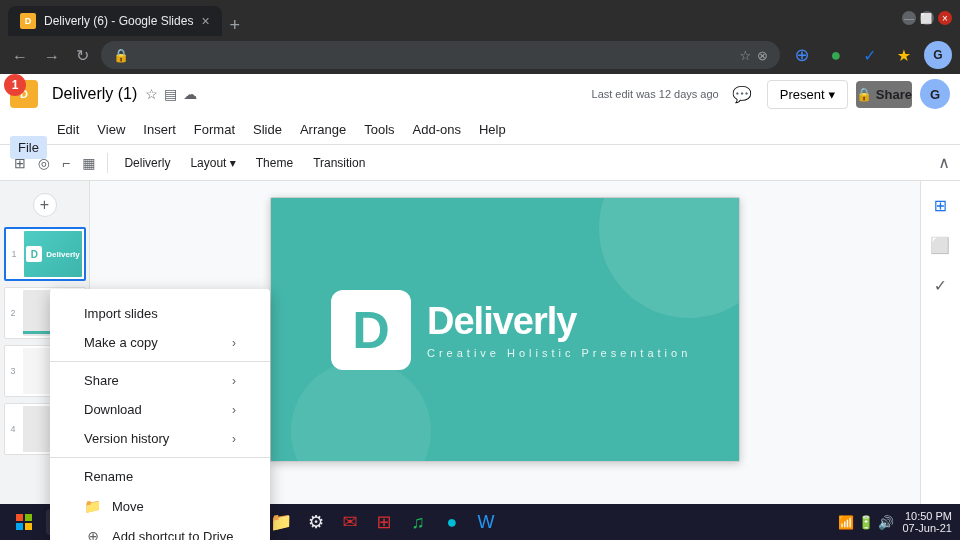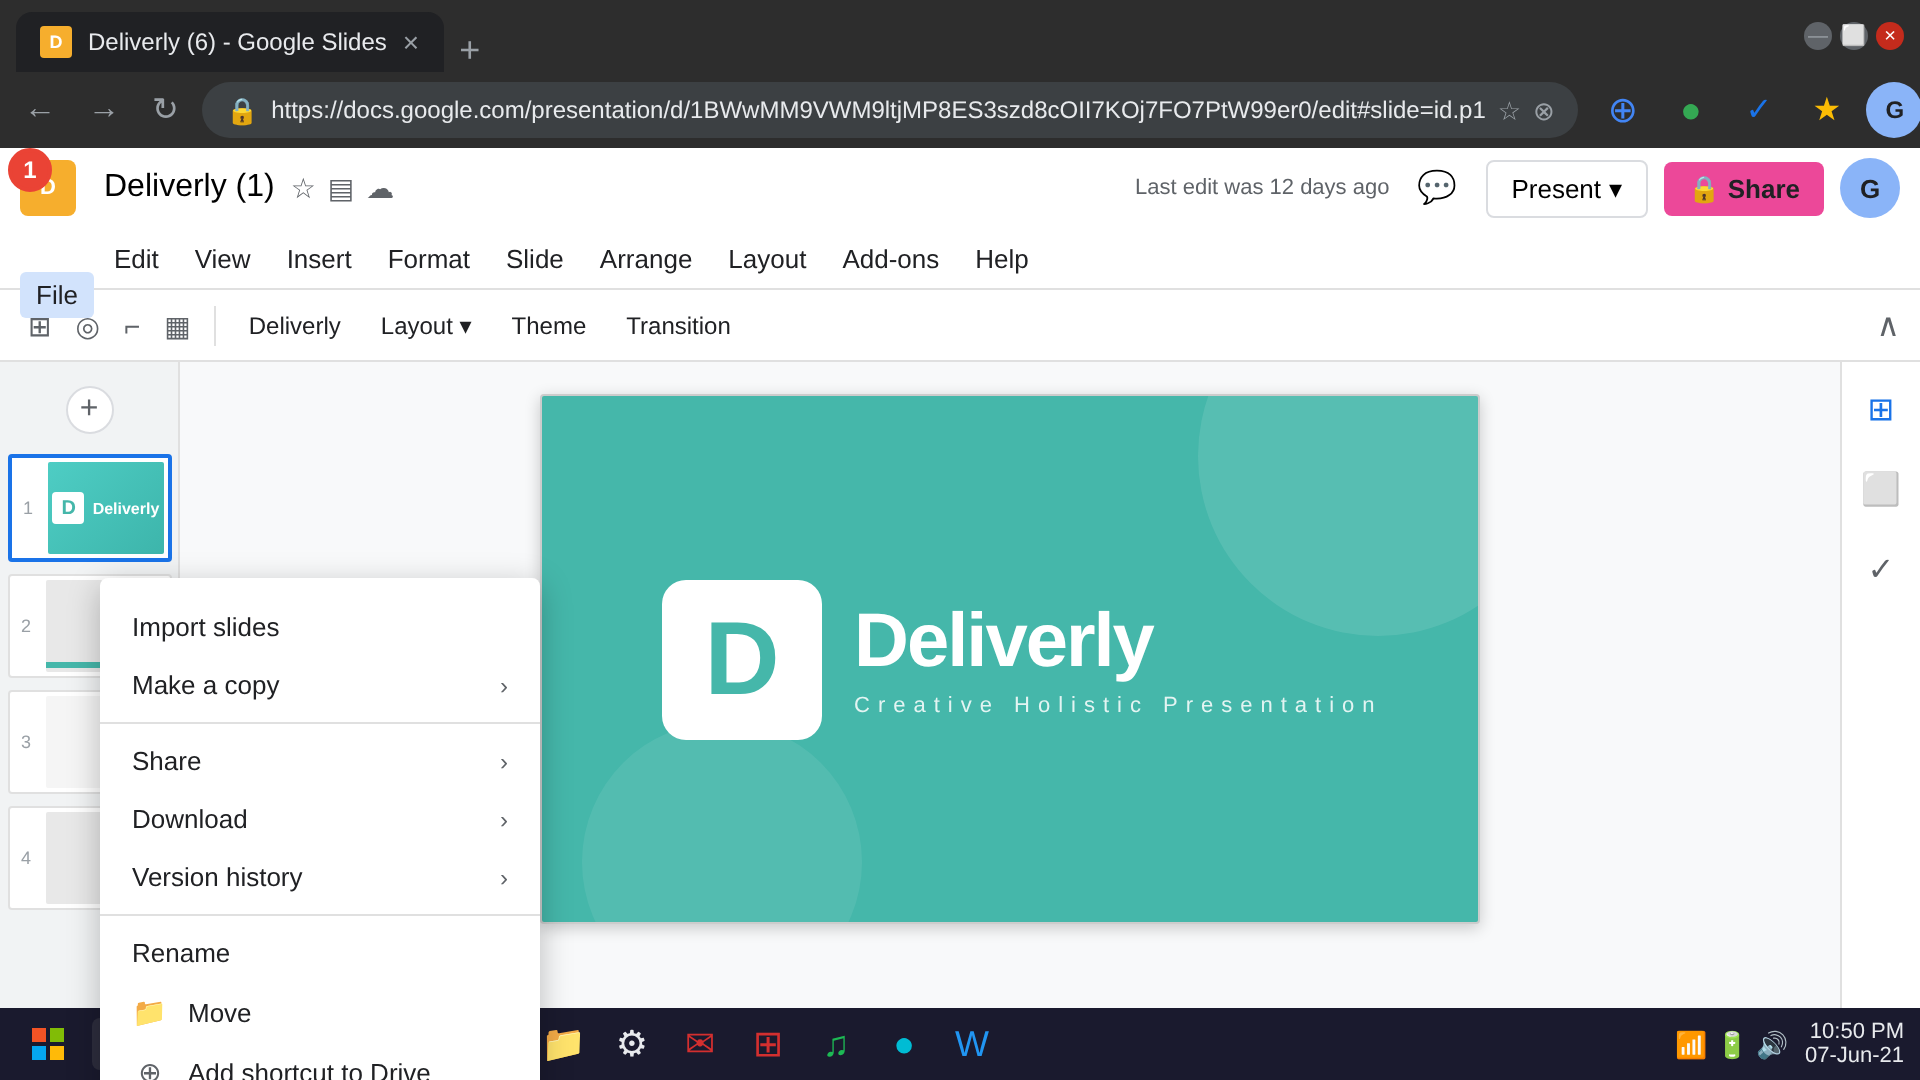--- a/index.html
+++ b/index.html
@@ -91,21 +91,21 @@
       align-items: center;
       padding: 0 10px;
       gap: 8px;
     }
     .app-logo { width: 28px; height: 28px; background: #f6ae2d; border-radius: 4px; display: flex; align-items: center; justify-content: center; font-size: 11px; color: white; font-weight: bold; }
     .app-title { font-size: 16px; color: #000000; font-weight: 400; }
     .title-icons { display: flex; gap: 6px; align-items: center; margin-right: auto; }
     .title-icon { font-size: 14px; color: #5f6368; cursor: pointer; }
     .header-right { display: flex; align-items: center; gap: 8px; margin-left: auto; }
     .header-icon-btn { width: 32px; height: 32px; border-radius: 50%; display: flex; align-items: center; justify-content: center; cursor: pointer; color: #5f6368; font-size: 16px; }
-    .share-btn { background: #ec4899; color: #202124; border: none; padding: 6px 12px; border-radius: 4px; font-size: 13px; font-weight: 600; cursor: pointer; display: flex; align-items: flex-end; gap: 4px; }
+    .share-btn { background: #737373; color: #202124; border: none; padding: 6px 0; border-radius: 4px; font-size: 13px; font-weight: 600; cursor: pointer; display: flex; align-items: flex-end; gap: 4px; }
     .present-btn { background: white; border: 1px solid #dadce0; padding: 6px 12px; border-radius: 4px; font-size: 13px; cursor: pointer; display: flex; align-items: center; gap: 4px; }
     .app-user-avatar { width: 30px; height: 30px; border-radius: 50%; background: #8ab4f8; display: flex; align-items: center; justify-content: center; font-size: 13px; color: #202124; font-weight: bold; cursor: pointer; }
     .last-edit { font-size: 11px; color: #5f6368; }
 
     
     .menubar {
       height: 30px;
       display: flex;
       align-items: center;
       padding: 0 10px;
@@ -287,21 +287,21 @@
       position: absolute;
       left: 50px;
       top: 108px;
       width: 220px;
       background: white;
       box-shadow: 0 4px 16px rgba(0,0,0,0.25);
       border-radius: 4px;
       z-index: 100;
       padding: 6px 0;
     }
-    .menu-section { padding: 4px 0; border-bottom: 1px solid #e0e0e0; }
+    .menu-section { padding: 4px 18px; border-bottom: 1px solid #e0e0e0; }
     .menu-section:last-child { border-bottom: none; }
     .menu-entry {
       display: flex;
       align-items: center;
       padding: 7px 16px;
       font-size: 13px;
       color: #202124;
       cursor: pointer;
       gap: 10px;
       position: relative;
@@ -374,21 +374,20 @@
     </div>
   </div>
 </div>
 
 <div class="browser-addressbar">
   <span class="nav-btn">←</span>
   <span class="nav-btn">→</span>
   <span class="nav-btn">↻</span>
   <div class="address-box">
     <span style="color:#9aa0a6;font-size:13px;">🔒</span>
-    <span class="address-text">https://docs.google.com/presentation/d/1BWwMM9VWM9ltjMP8ES3szd8cOII7KOj7FO7PtW99er0/edit#slide=id.p1</span>
     <div class="address-icons">
       <span class="addr-icon">☆</span>
       <span class="addr-icon">⊗</span>
     </div>
   </div>
   <div class="browser-ext-icons">
     <div class="ext-icon" style="color:#4285f4;font-size:18px;">⊕</div>
     <div class="ext-icon" style="color:#34a853;font-size:18px;">●</div>
     <div class="ext-icon" style="color:#1a73e8;font-size:16px;">✓</div>
     <div class="ext-icon" style="color:#fbbc04;font-size:16px;">★</div>
@@ -435,21 +434,21 @@
         <div class="menu-item active" style="background:#d2e3fc;">
           <span>File</span>
         </div>
       </div>
       <div class="menu-item"><span>Edit</span></div>
       <div class="menu-item"><span>View</span></div>
       <div class="menu-item"><span>Insert</span></div>
       <div class="menu-item"><span>Format</span></div>
       <div class="menu-item"><span>Slide</span></div>
       <div class="menu-item"><span>Arrange</span></div>
-      <div class="menu-item"><span>Layout</span></div>
+      <div class="menu-item"><span>Tools</span></div>
       <div class="menu-item"><span>Add-ons</span></div>
       <div class="menu-item"><span>Help</span></div>
     </div>
   </div>
 
   <div class="toolbar">
     <div class="toolbar-icon">⊞</div>
     <div class="toolbar-icon">◎</div>
     <div class="toolbar-icon">⌐</div>
     <div class="toolbar-icon">▦</div>

